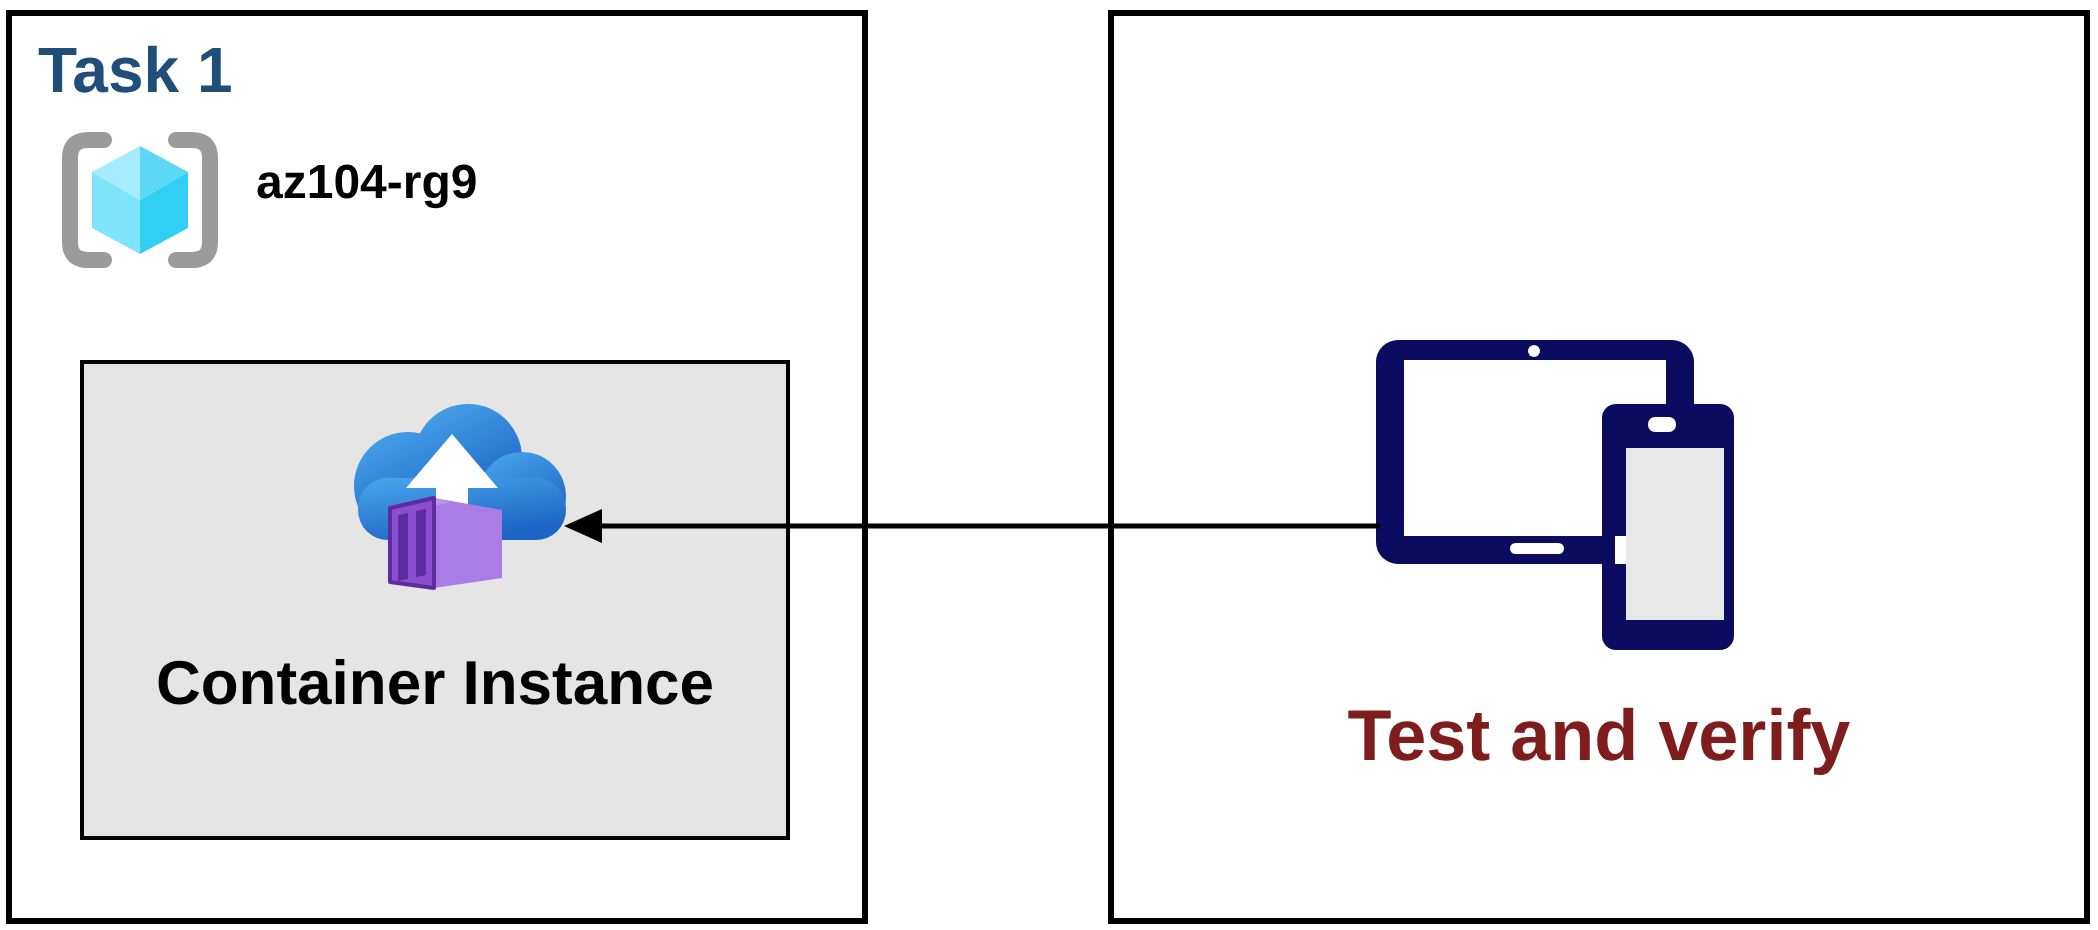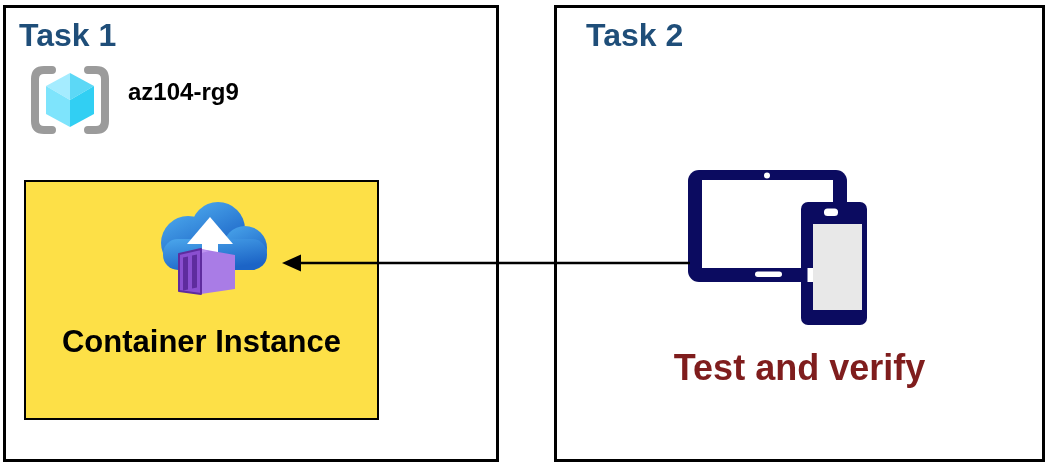--- a/index.html
+++ b/index.html
@@ -3,39 +3,39 @@
 <meta charset="utf-8">
 <style>
   * { margin:0; padding:0; box-sizing:border-box; }
   body { background:#ffffff; font-family:"Liberation Sans", sans-serif; }
   .canvas { position:relative; width:1049px; height:465px; background:#ffffff; overflow:hidden; }
 
   .task-box {
     position:absolute; background:#ffffff;
     border:3px solid #000000;
   }
-  #task1-box { left:3px; top:5px; width:496px; height:457px; }
+  #task1-box { left:3px; top:5px; width:431px; height:457px; }
   #task2-box { left:554px; top:5px; width:491px; height:457px; }
 
   .task-title {
     position:absolute; font-size:32px; font-weight:700; color:#1F4E79;
     letter-spacing:0px; white-space:nowrap;
   }
   #task1-title { left:13px; top:9px; }
   #task2-title { left:29px; top:9px; }
 
   .rg-icon { position:absolute; left:22px; top:55px; }
   .rg-name {
     position:absolute; left:122px; top:70px;
     font-size:24px; font-weight:700; color:#000000; white-space:nowrap;
   }
 
   .ci-box {
-    position:absolute; left:18px; top:172px; width:355px; height:240px;
-    background:#fde047; border:2.5px solid #000000;
+    position:absolute; left:34px; top:172px; width:355px; height:240px;
+    background:#e5e5e5; border:2.5px solid #000000;
   }
   .ci-icon { position:absolute; left:134px; top:19px; }
   .ci-label {
     position:absolute; left:0; top:142px; width:100%; text-align:center;
     font-size:31px; font-weight:700; color:#000000; white-space:nowrap;
   }
 
   .devices-icon { position:absolute; left:128px; top:157px; }
   .t2-caption {
     position:absolute; left:0; top:339px; width:100%; text-align:center;
@@ -84,21 +84,20 @@
         <polygon points="19,53 41,48 49,50 27,56" fill="#BD93F0"></polygon>
         <polygon points="19,53 41,48 41,93 19,90" stroke="#5E2C9E" stroke-width="2" stroke-linejoin="round" fill="#8A4FD0"></polygon>
         <polygon points="23,56.5 28,55.5 28,88.5 23,89.5" fill="#5E2C9E"></polygon>
         <polygon points="32,54.5 37,53.5 37,86.5 32,87.5" fill="#5E2C9E"></polygon>
       </svg>
       <div class="ci-label">Container Instance</div>
     </div>
   </div>
 
   <div class="task-box" id="task2-box">
-    <div class="task-title" id="task2-title">Task 2</div>
 
     <svg class="devices-icon" width="200" height="168" viewBox="0 0 200 168">
       <rect x="3" y="5" width="159" height="112" rx="11" fill="#0B0B60"></rect>
       <rect x="17" y="15" width="131" height="88" fill="#FFFFFF"></rect>
       <circle cx="82" cy="10.5" r="3" fill="#FFFFFF"></circle>
       <rect x="70" y="106.5" width="27" height="5.5" rx="2.75" fill="#FFFFFF"></rect>
       <rect x="116" y="37" width="66" height="123" rx="7" fill="#0B0B60"></rect>
       <rect x="122.5" y="103" width="6" height="14" fill="#FFFFFF"></rect>
       <rect x="139" y="43.5" width="14" height="7.5" rx="3.5" fill="#FFFFFF"></rect>
       <rect x="128" y="59" width="49" height="86" fill="#E8E8E8"></rect>

